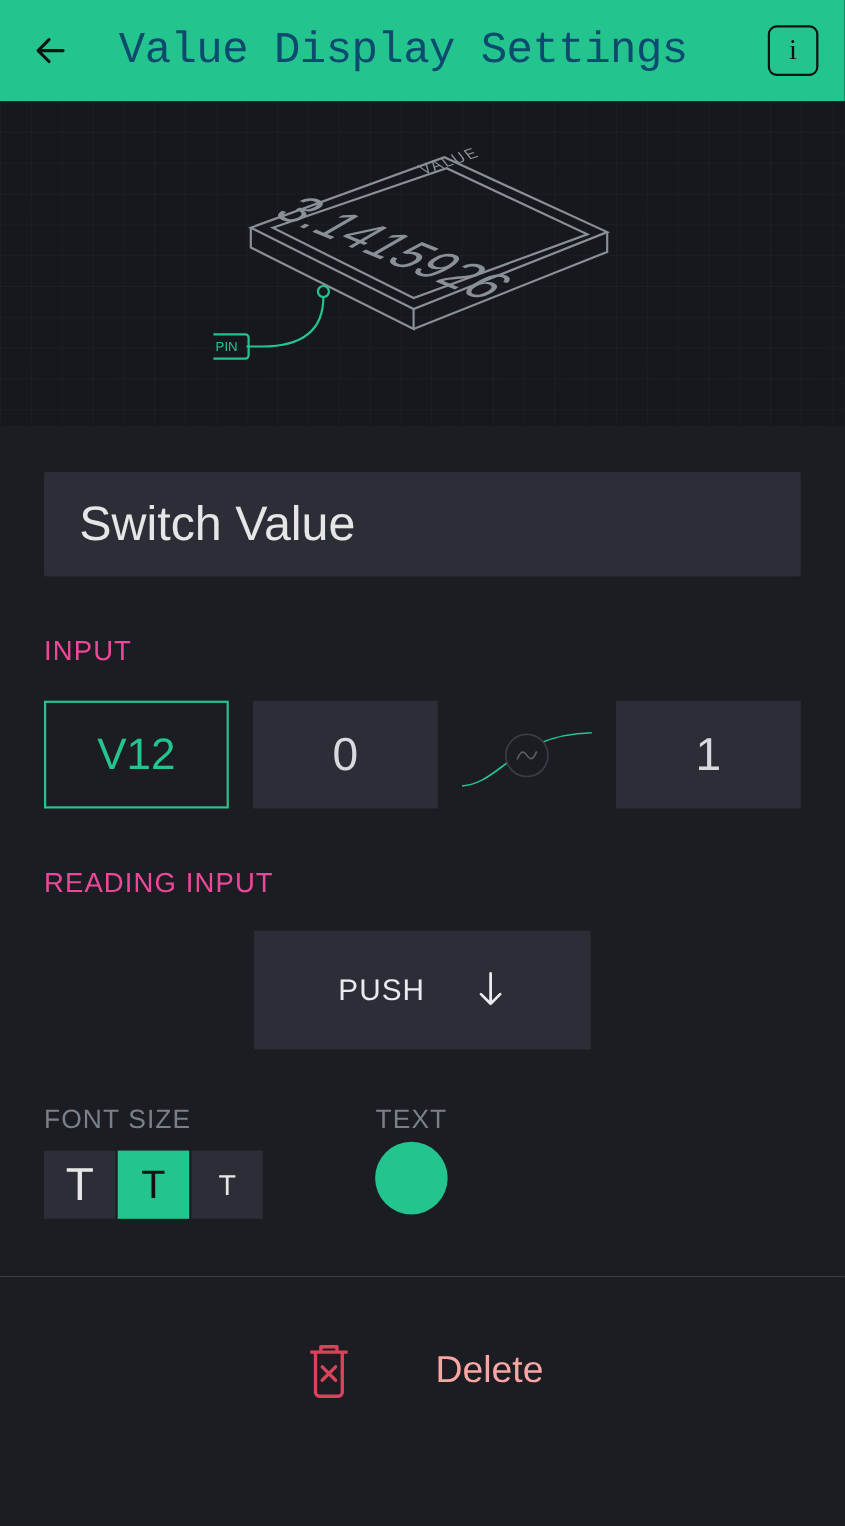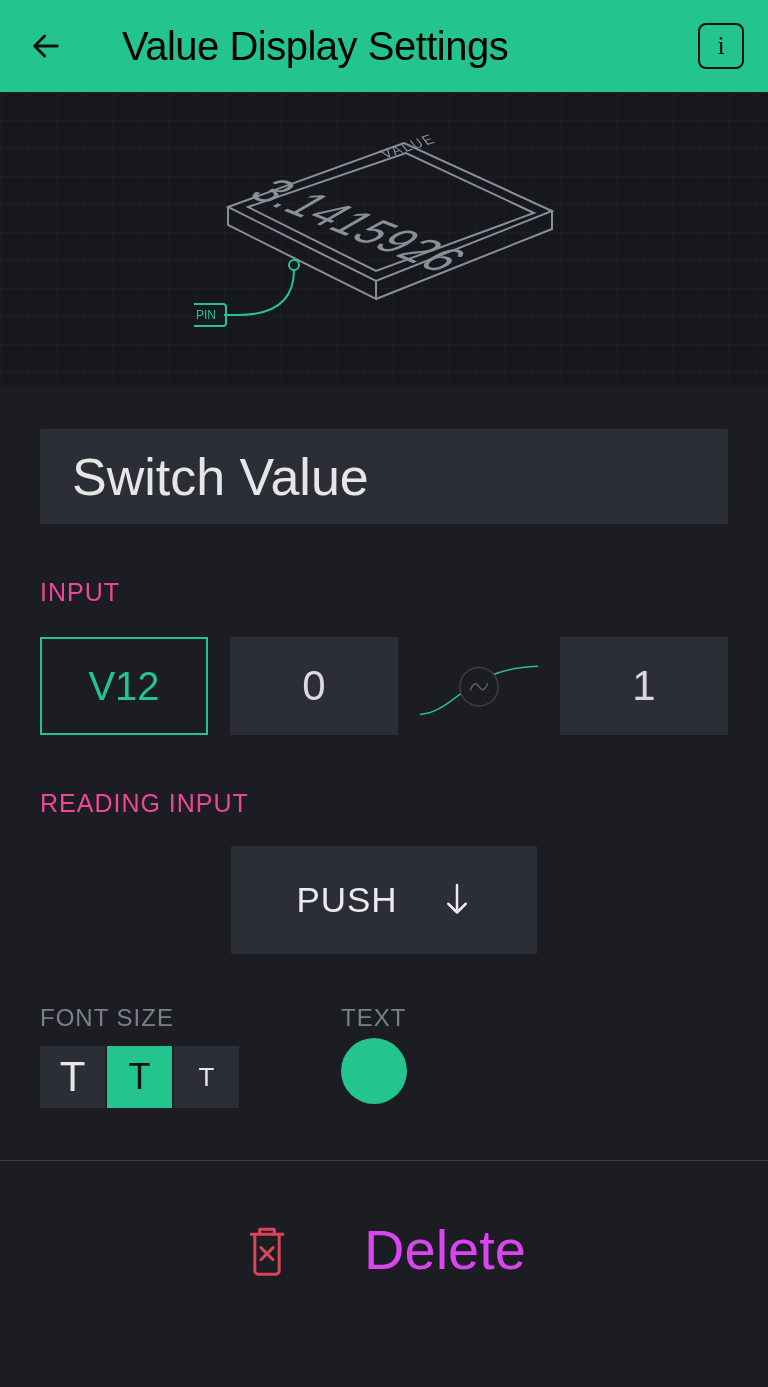--- a/index.html
+++ b/index.html
@@ -23,23 +23,24 @@
   width: 44px;
   height: 44px;
   display: flex;
   align-items: center;
   justify-content: center;
   cursor: pointer;
 }
 .title {
   font-size: 40px;
   font-weight: 400;
-  color: #000000;
-  margin-left: 54px;
+  color: #0c4a6e;
+  margin-left: 40px;
   letter-spacing: -0.5px;
+  font-family: Liberation Mono, monospace;
 }
 .info-btn {
   position: absolute;
   right: 24px;
   width: 46px;
   height: 46px;
   border: 2.5px solid #111;
   border-radius: 8px;
   display: flex;
   align-items: center;
@@ -60,21 +61,21 @@
   background-size: 28px 28px;
 }
 .preview svg { width: 380px; height: auto; }
 .content { padding: 42px 40px 0 40px; }
 .name-field {
   background: #2b2e36;
   height: 95px;
   display: flex;
   align-items: center;
   padding: 0 32px;
-  font-size: 52px;
+  font-size: 44px;
   color: #e6e6e6;
   border-radius: 2px;
 }
 .section-label {
   font-size: 25px;
   color: #ec4899;
   letter-spacing: 1px;
   margin-top: 54px;
 }
 .input-row {
@@ -114,52 +115,52 @@
 .rate-btn {
   width: 306px;
   height: 108px;
   background: #2b2e36;
   display: flex;
   align-items: center;
   justify-content: center;
   gap: 44px;
   cursor: pointer;
 }
-.rate-btn .lbl { font-size: 35px; color: #e9ebee; letter-spacing: 1px; }
+.rate-btn .lbl { font-size: 27px; color: #e9ebee; letter-spacing: 1px; }
 .design-row { display: flex; gap: 100px; margin-top: 50px; }
 .design-col { }
 .sub-label { font-size: 24px; color: #7a808a; letter-spacing: 1px; }
 .font-opts { display: flex; margin-top: 14px; }
 .fopt {
   width: 65px; height: 62px;
   background: #2b2e36;
   display: flex; align-items: center; justify-content: center;
   color: #e6e6e6;
   cursor: pointer;
   margin-right: 2px;
 }
 .fopt.sel { background: #24c48e; color: #111; }
 .fopt.l { font-size: 42px; }
 .fopt.m { font-size: 36px; }
 .fopt.s { font-size: 26px; }
-.text-col { }
+.text-col { text-align: center; }
 .color-dot {
   width: 66px; height: 66px; border-radius: 50%;
   background: #24c48e;
   margin-top: 6px;
   cursor: pointer;
 }
 .divider { height: 1px; background: #3a3e46; margin: 52px -40px 0 -40px; }
 .delete-row {
   display: flex; align-items: center; justify-content: center;
   gap: 32px;
   margin-top: 56px;
   cursor: pointer;
 }
-.delete-row .dlbl { font-size: 56px; color: #d946ef; margin-left: 40px; }
+.delete-row .dlbl { font-size: 34px; color: #fca5a5; margin-left: 40px; }
 </style>
 </head>
 <body>
 
 <div class="header">
   <div class="back-arrow">
     <svg width="34" height="34" viewBox="0 0 24 24">
       <path d="M20 12H5 M11 5l-7 7 7 7" stroke="#111" stroke-width="2" fill="none" stroke-linecap="round" stroke-linejoin="round"></path>
     </svg>
   </div>

